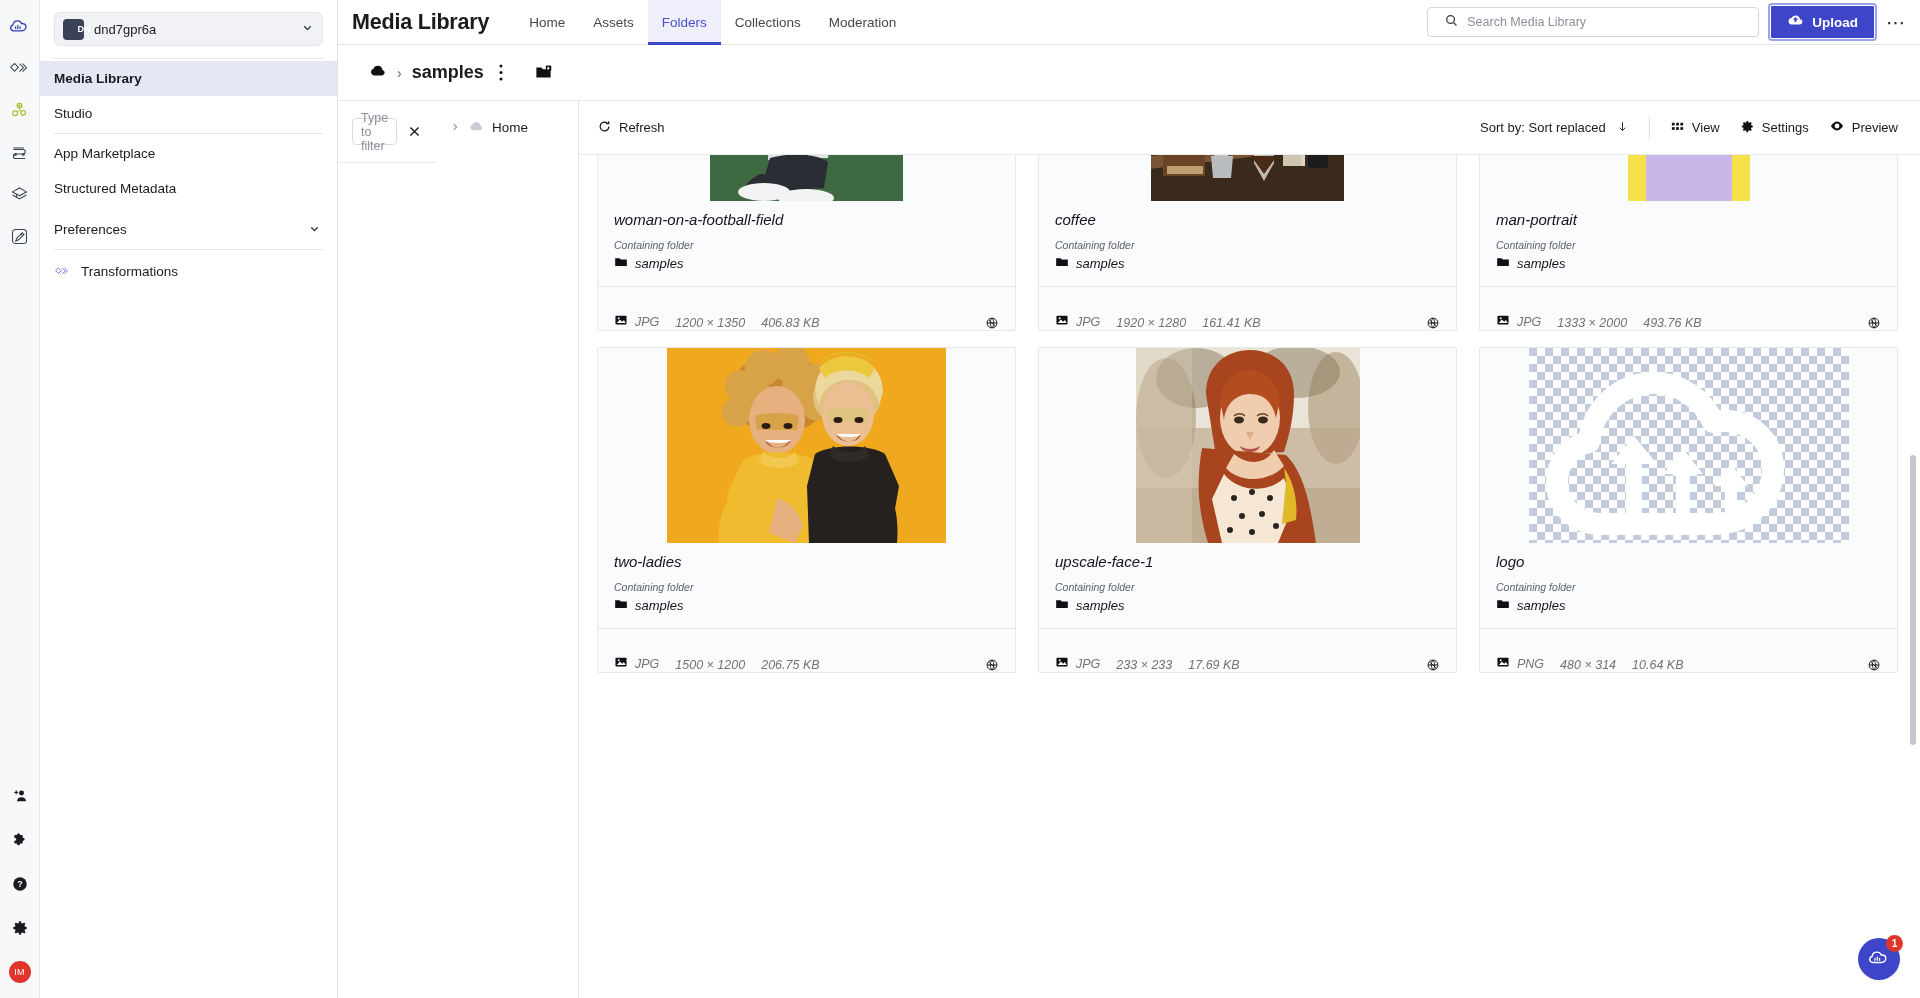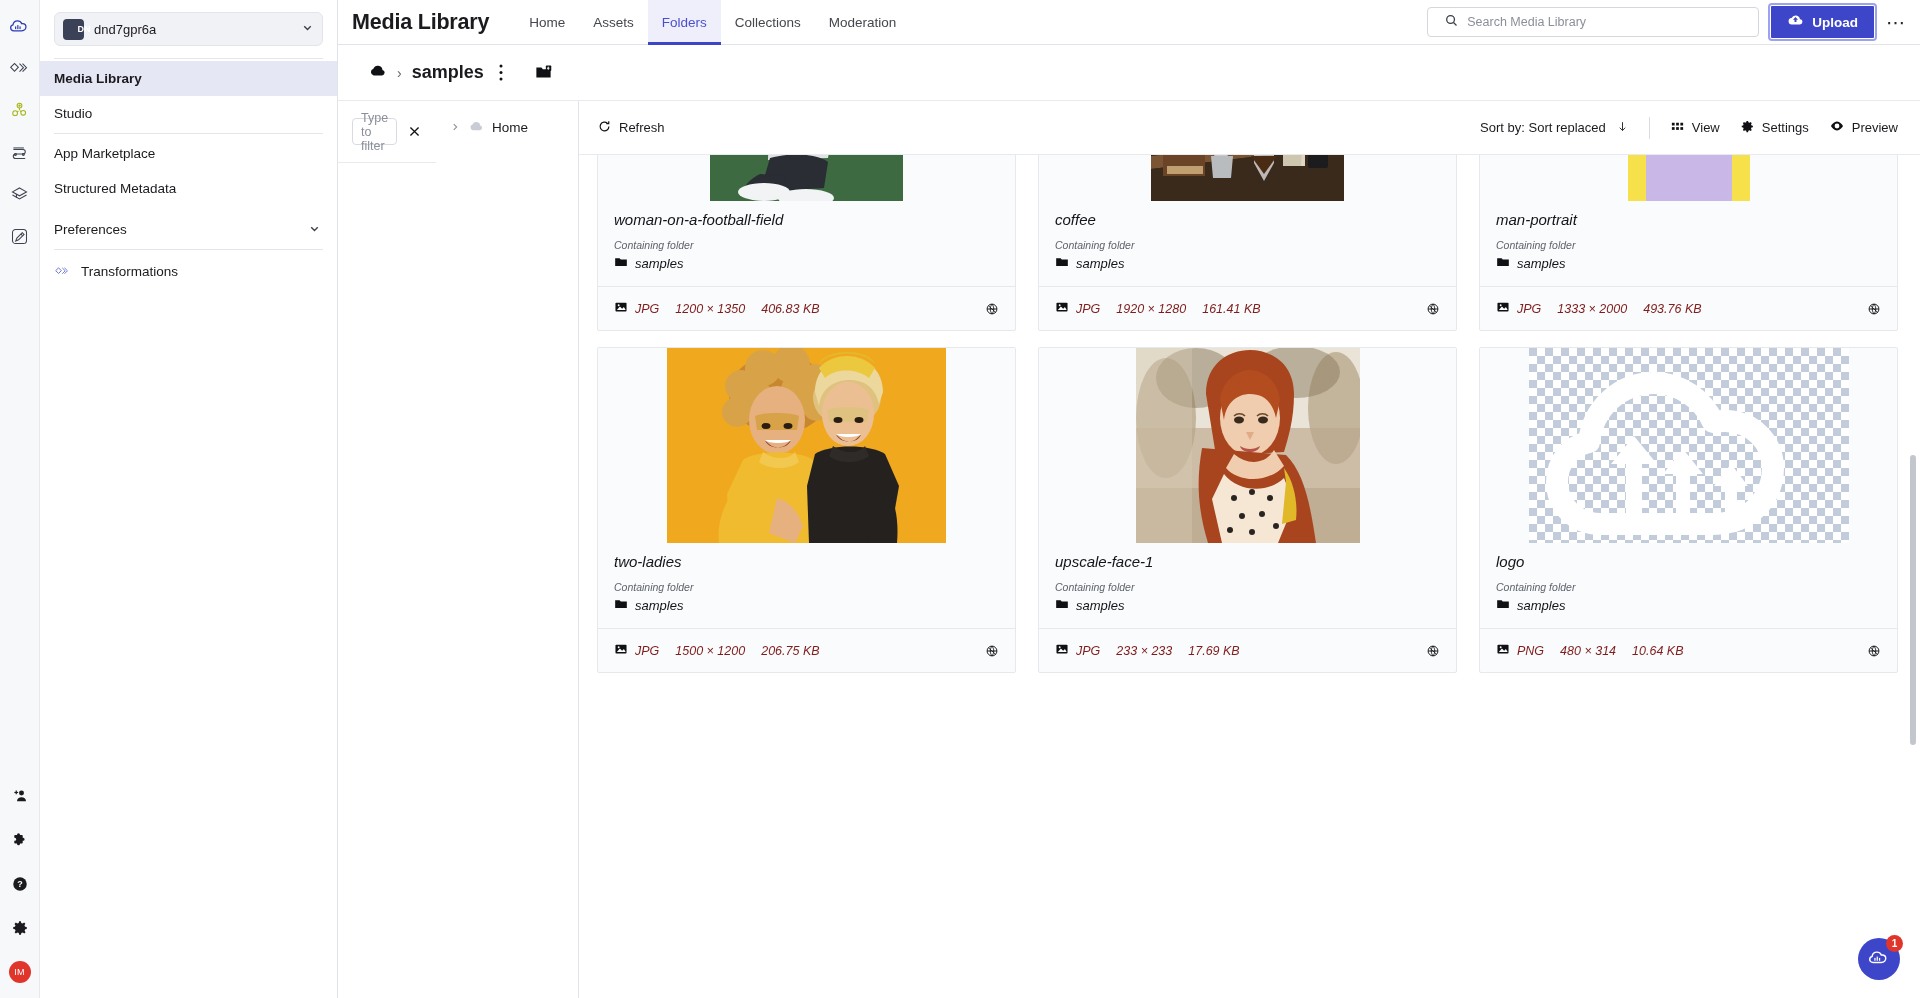--- a/index.html
+++ b/index.html
@@ -156,22 +156,22 @@
     height: 195px; display:flex; align-items:flex-end; justify-content:center;
     background:#fafbfc; overflow:hidden;
   }
   .thumb-img { display:block; }
   .card-meta { padding: 10px 16px 14px 16px; }
   .card-name { font-size: 15px; font-weight:400; color:#14151a; margin-bottom: 11px; }
   .card-sub { font-size: 10.5px; color:#5e626b; margin-bottom: 4px; }
   .card-folder { display:flex; align-items:center; gap:7px; font-size: 13px; color:#14151a; }
   .card-foot {
     border-top:1px solid #e6e8ec; height: 44px;
-    display:flex; align-items:center; gap: 16px; padding: 0 16px;
-    font-size: 12.5px; color:#7f1d1d;
+    display:flex; align-items:flex-end; gap: 16px; padding: 0 16px;
+    font-size: 12.5px; color:#737373;
   }
   .foot-type { display:flex; align-items:center; gap:7px; }
   .foot-globe { margin-left:auto; cursor:pointer; display:flex; }
 
   
   .vscroll {
     position:absolute; right: 4px; top: 300px; width: 6px; height: 290px;
     background:#c3c6cd; border-radius:3px;
   }
 

